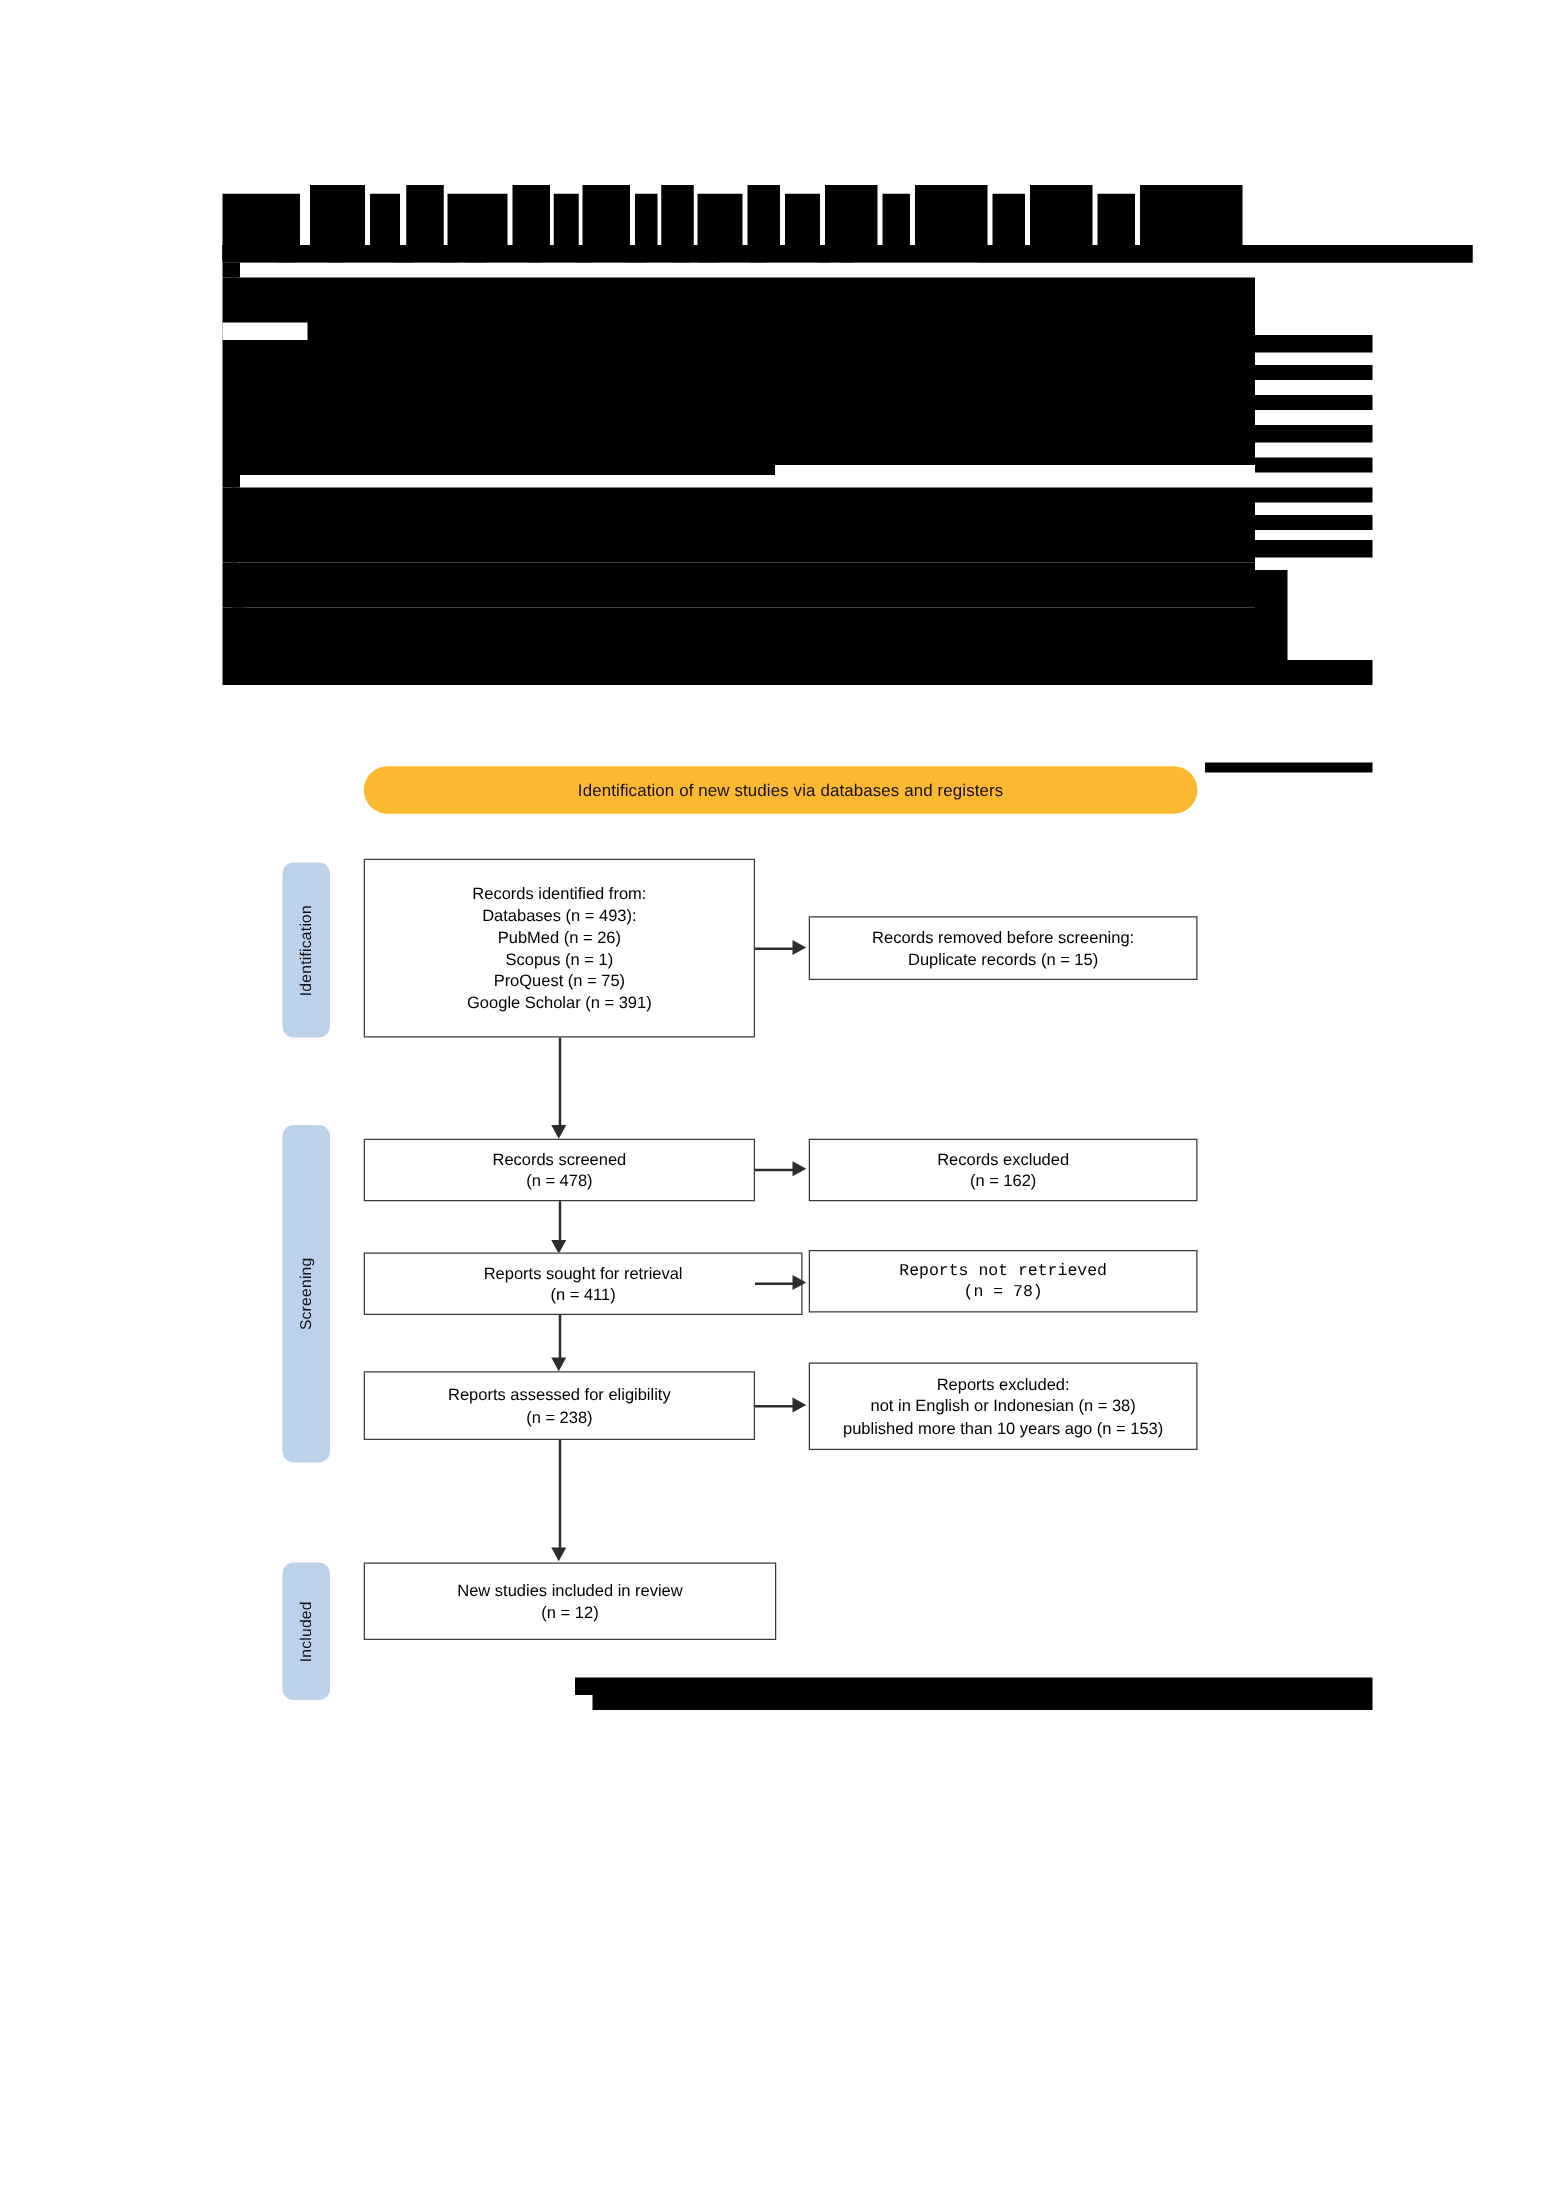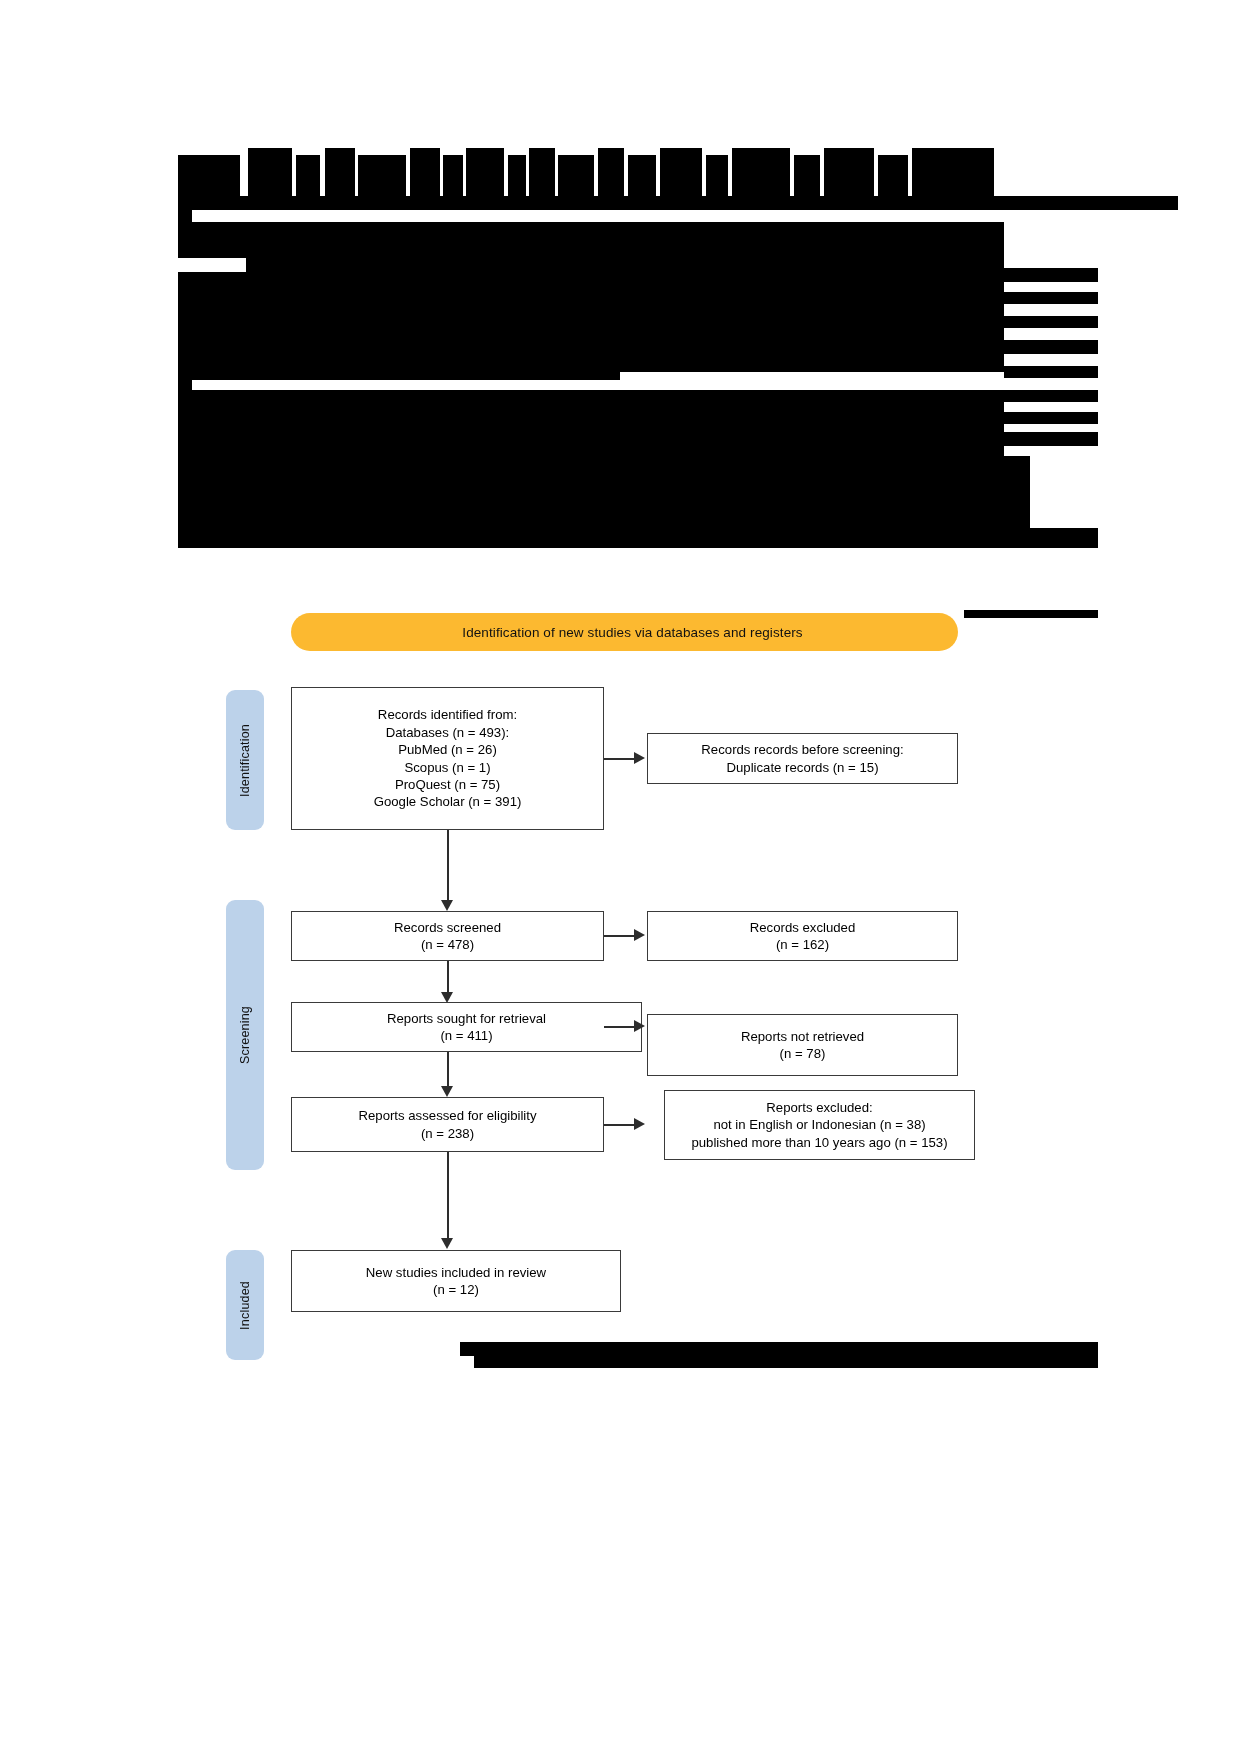--- a/index.html
+++ b/index.html
@@ -220,21 +220,21 @@
   <div class="node" style="left:291px; top:87px; width:313px; height:143px;">
     <div class="ln">Records identified from:</div>
     <div class="ln">Databases (n = 493):</div>
     <div class="ln">PubMed (n = 26)</div>
     <div class="ln">Scopus (n = 1)</div>
     <div class="ln">ProQuest (n = 75)</div>
     <div class="ln">Google Scholar (n = 391)</div>
   </div>
 
   <div class="node" style="left:647px; top:133px; width:311px; height:51px;">
-    <div class="ln">Records records before screening:</div>
+    <div class="ln">Records removed before screening:</div>
     <div class="ln">Duplicate records (n = 15)</div>
   </div>
 
   <div class="hline" style="left:604px; top:158px; width:32px;"></div>
   <div class="arrow-right" style="left:634px; top:152px;"></div>
 
   <div class="vline" style="left:447px; top:230px; height:76px;"></div>
   <div class="arrow-down" style="left:441px; top:300px;"></div>
 
   <div class="node" style="left:291px; top:311px; width:313px; height:50px;">
@@ -251,37 +251,37 @@
   <div class="arrow-right" style="left:634px; top:329px;"></div>
 
   <div class="vline" style="left:447px; top:361px; height:38px;"></div>
   <div class="arrow-down" style="left:441px; top:392px;"></div>
 
   <div class="node" style="left:291px; top:402px; width:351px; height:50px;">
     <div class="ln">Reports sought for retrieval</div>
     <div class="ln">(n = 411)</div>
   </div>
 
-  <div class="node" style="left:647px; top:414px; width:311px; height:62px;">
+  <div class="node" style="left:647px; top:400px; width:311px; height:50px;font-family:Liberation Mono, monospace;">
     <div class="ln">Reports not retrieved</div>
     <div class="ln">(n = 78)</div>
   </div>
 
   <div class="hline" style="left:604px; top:426px; width:32px;"></div>
   <div class="arrow-right" style="left:634px; top:420px;"></div>
 
   <div class="vline" style="left:447px; top:452px; height:40px;"></div>
   <div class="arrow-down" style="left:441px; top:486px;"></div>
 
   <div class="node" style="left:291px; top:497px; width:313px; height:55px;">
     <div class="ln">Reports assessed for eligibility</div>
     <div class="ln">(n = 238)</div>
   </div>
 
-  <div class="node" style="left:647px; top:490px; width:311px; height:70px;margin-left:17px;">
+  <div class="node" style="left:647px; top:490px; width:311px; height:70px;">
     <div class="ln">Reports excluded:</div>
     <div class="ln">not in English or Indonesian (n = 38)</div>
     <div class="ln">published more than 10 years ago (n = 153)</div>
   </div>
 
   <div class="hline" style="left:604px; top:524px; width:32px;"></div>
   <div class="arrow-right" style="left:634px; top:518px;"></div>
 
   <div class="vline" style="left:447px; top:552px; height:92px;"></div>
   <div class="arrow-down" style="left:441px; top:638px;"></div>

